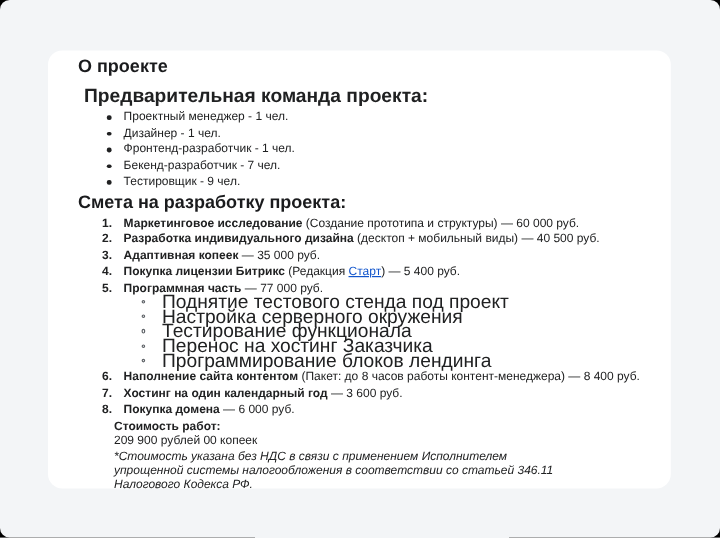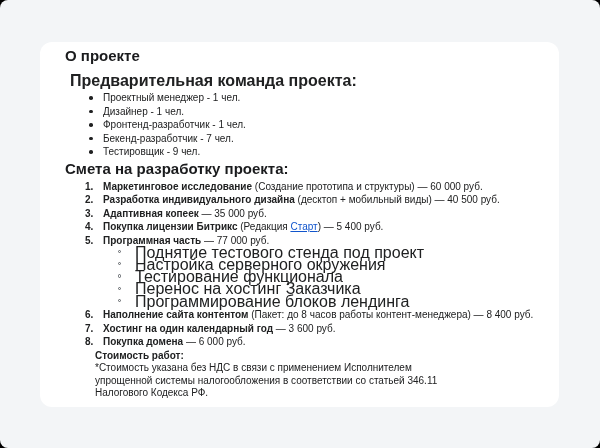--- a/index.html
+++ b/index.html
@@ -104,20 +104,21 @@
     background: #fff;
   }
   .totals {
     position: absolute;
     left: 55px; top: 308px;
     font-size: 10px;
   }
   .t-head { font-weight: 700; line-height: 12.3px; }
   .t-amount { line-height: 12.3px; }
   .t-note {
+    font-style: italic;
     line-height: 12.4px;
     max-width: 374px;
   }
 </style>
 </head>
 <body>
 
 <div class="canvas">
   <div class="card">
 
@@ -164,17 +165,18 @@
       <li>
         <span class="num">7.</span><span class="b">Хостинг на один календарный год</span><span> — 3 600 руб.</span>
       </li>
       <li>
         <span class="num">8.</span><span class="b">Покупка домена</span><span> — 6 000 руб.</span>
       </li>
     </ol>
 
     <div class="totals">
       <div class="t-head">Стоимость работ:</div>
+      <div class="t-amount">209 900 рублей 00 копеек</div>
       <div class="t-note">*Стоимость указана без НДС в связи с применением Исполнителем упрощенной системы налогообложения в соответствии со статьей 346.11 Налогового Кодекса РФ.</div>
     </div>
 
   </div>
 </div>
 
 </body></html>

